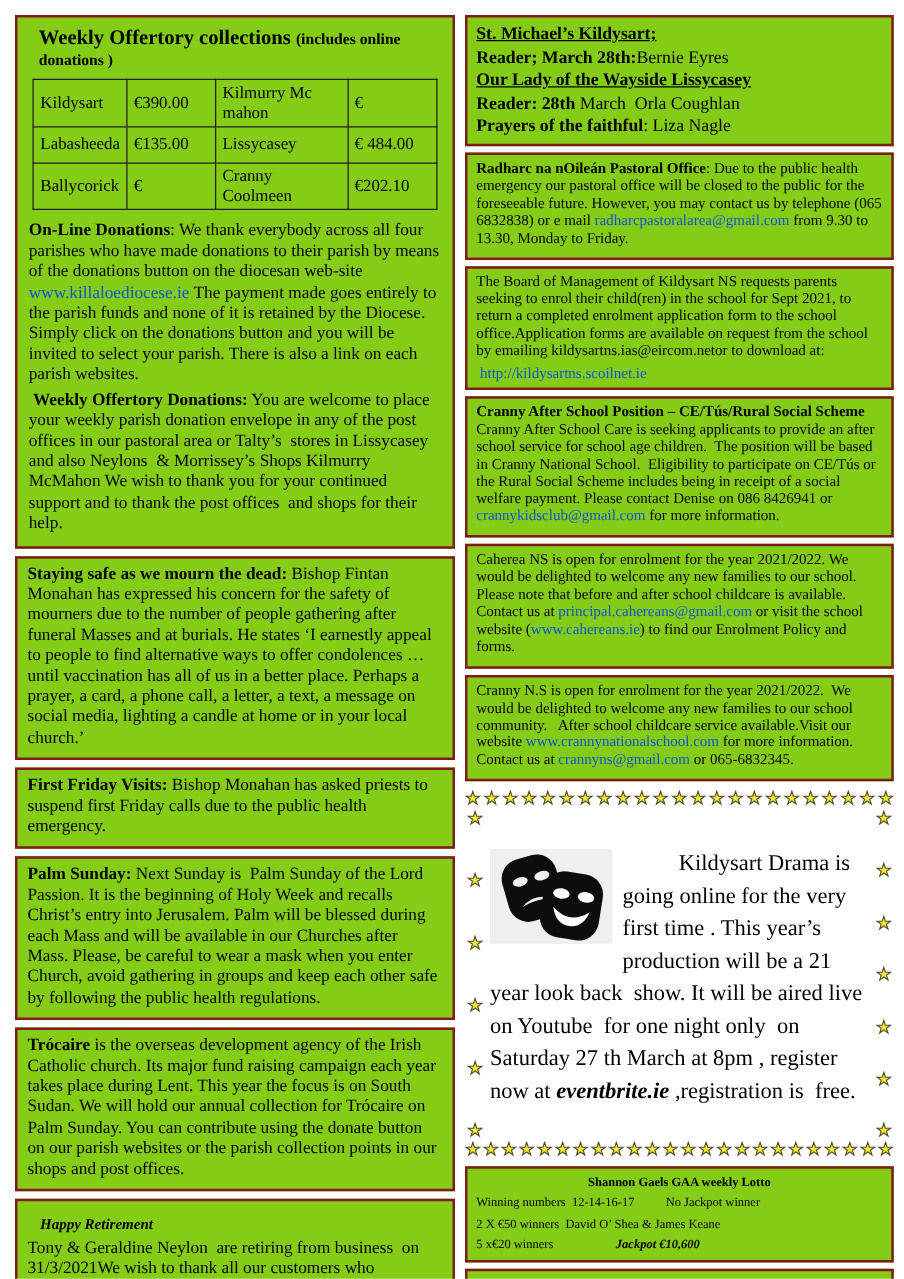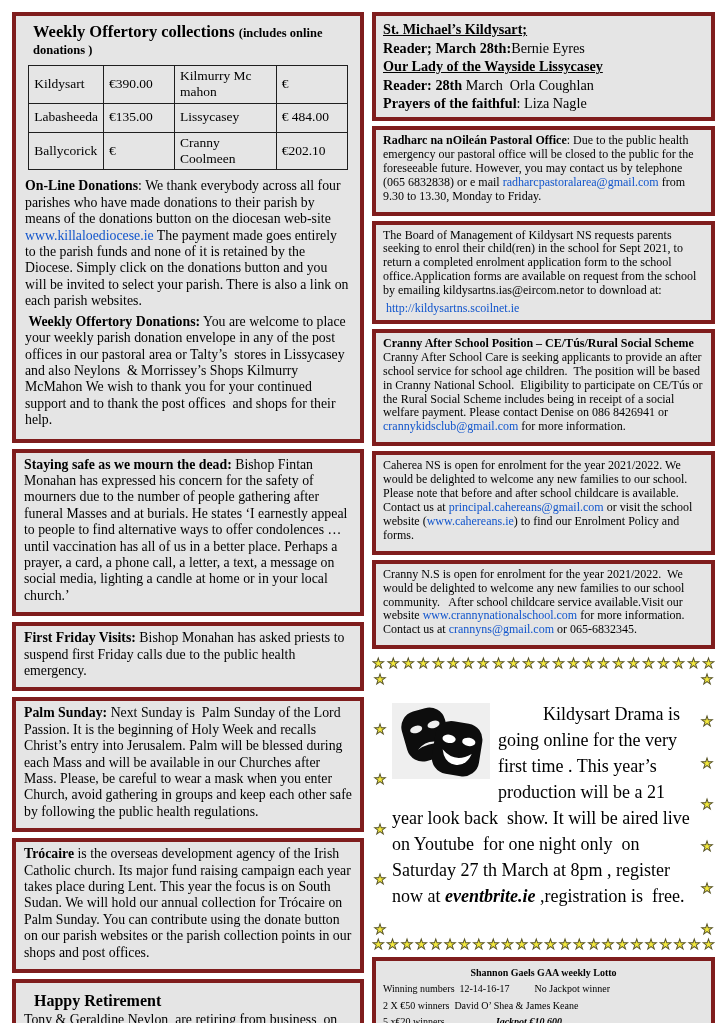--- a/index.html
+++ b/index.html
@@ -1,34 +1,34 @@
 <!DOCTYPE html>
 <html><head>
 <meta charset="utf-8">
 <style>
   html,body{margin:0;padding:0;background:#fff;}
   body{width:723px;height:1023px;overflow:hidden;font-family:"Liberation Serif",serif;color:#000;}
   .page{display:flex;gap:8px;padding:12px 8px 0 12px;box-sizing:border-box;}
   .col{display:flex;flex-direction:column;}
   .col-left{width:352px;flex:none;}
   .col-right{width:343px;flex:none;}
-  .box{border:4px solid #7f1d1d;padding:4px 8px;margin-bottom:6px;box-sizing:border-box;background:#e5e5e5;}
+  .box{border:2px solid #7f1d1d;padding:4px 8px;margin-bottom:6px;box-sizing:border-box;background:#84cc16;}
   .pre{white-space:pre-wrap;}
   
   .col-left{font-size:13.8px;line-height:16.4px;}
   .offertory-title{font-weight:bold;font-size:16.5px;margin:2px 0 6px 8px;}
   .offertory-note{font-size:12.5px;font-weight:bold;}
   table.offertory{border-collapse:collapse;width:98%;margin:0 auto 8px auto;}
   table.offertory td{border:1.5px solid #1f1f1f;padding:2px 5px;font-size:13.5px;height:24px;vertical-align:middle;}
   td.amt{width:60px;}
   .para{margin:0 0 4px 0;}
   .b{font-weight:bold;}
   .bi{font-weight:bold;font-style:italic;}
   .lnk{color:#1155cc;cursor:pointer;}
-  .retire-title{font-weight:bold;font-size:16px;margin:6px 0 2px 10px;}
+  .retire-title{font-weight:bold;font-style:italic;font-size:12px;margin:6px 0 2px 10px;}
   
   .col-right .box{margin-bottom:5px;padding:4px 7px;}
   .rsmall{font-size:12px;line-height:13.9px;}
   .readers{font-size:14.2px;line-height:18.6px;}
   .u{text-decoration:underline;}
   
   .drama-wrap{margin:2px 0 4px 0;}
   .star-row{display:flex;justify-content:space-between;height:16px;overflow:hidden;}
   .drama-mid{display:flex;}
   .star-col{display:flex;flex-direction:column;justify-content:space-between;width:16px;flex:none;overflow:hidden;}

